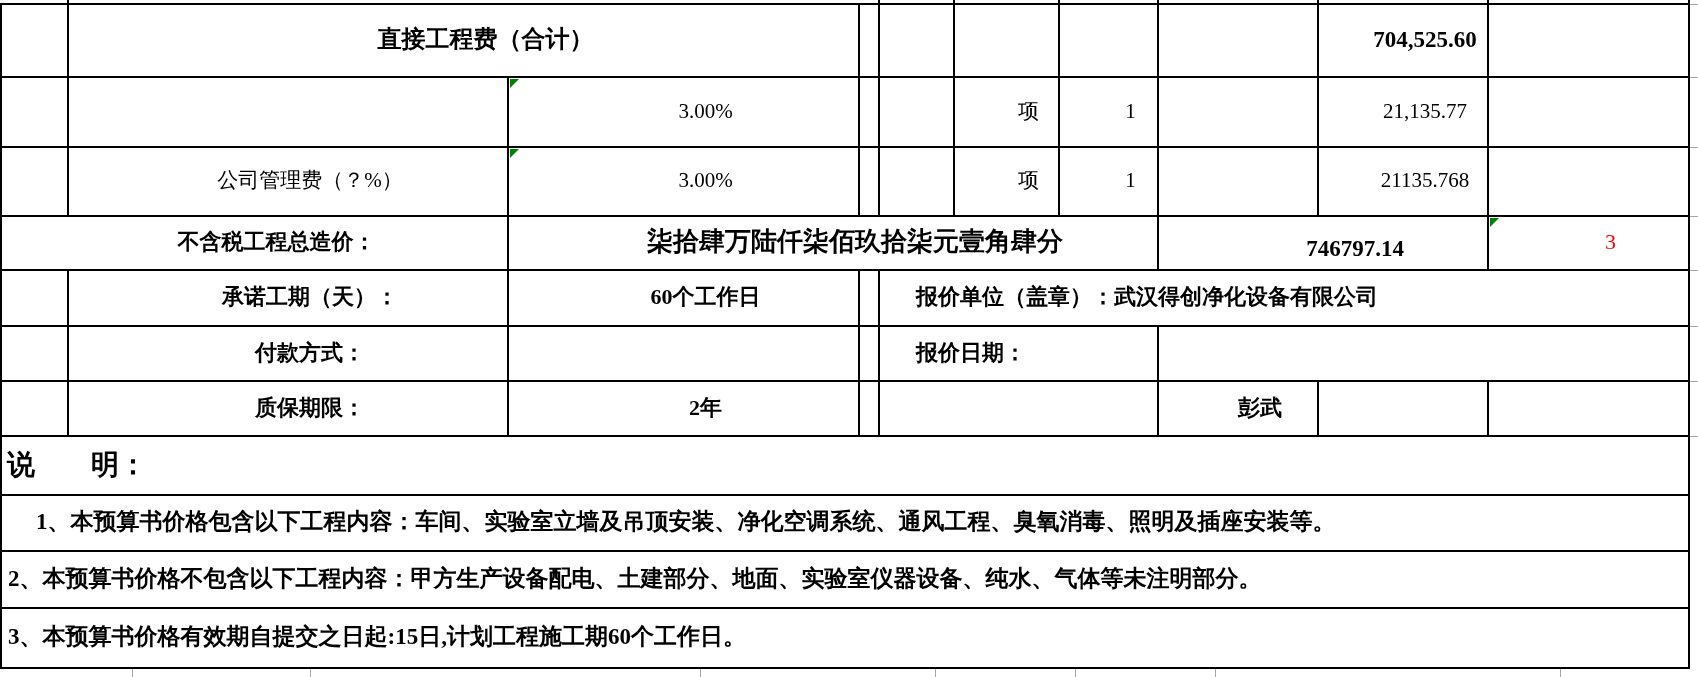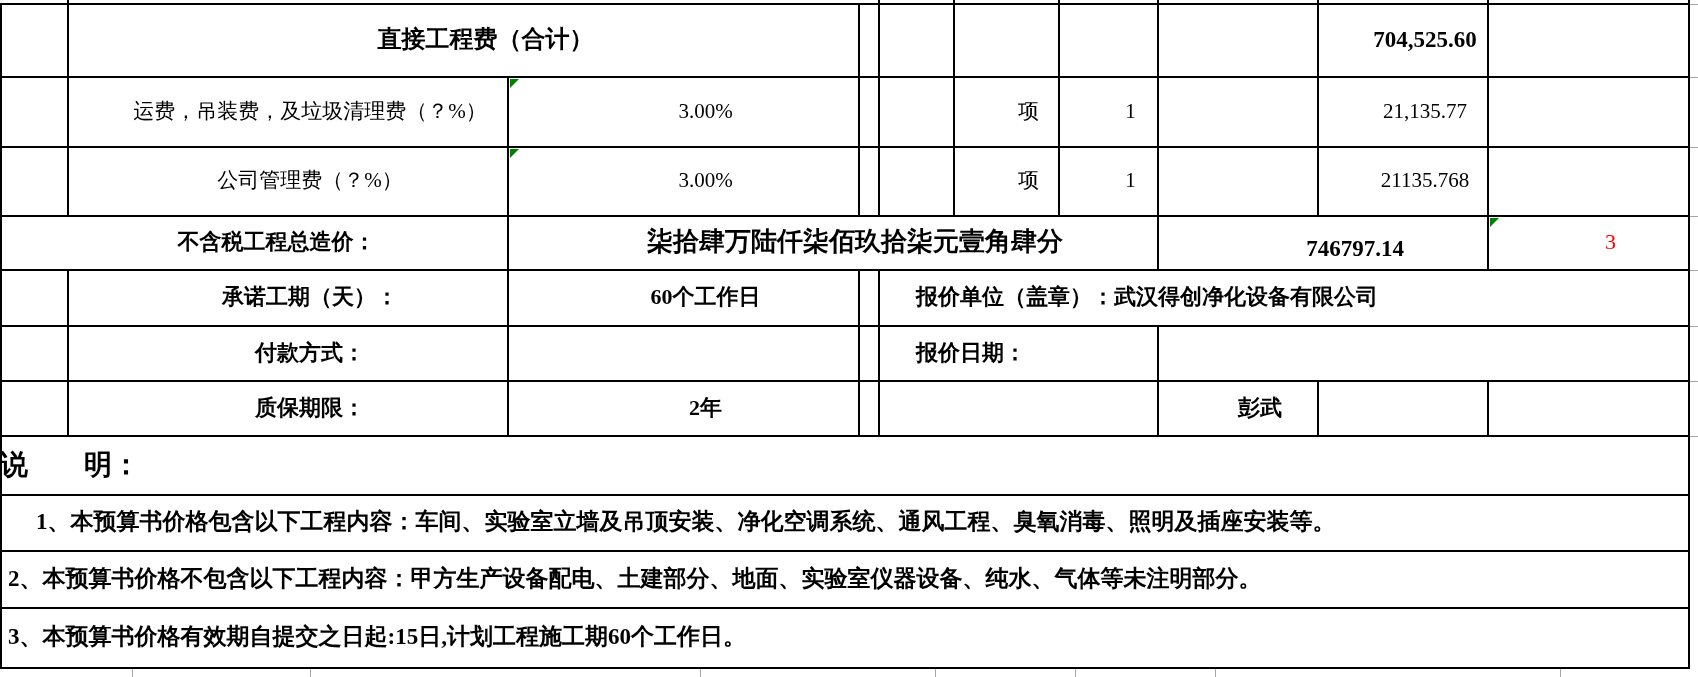--- a/index.html
+++ b/index.html
@@ -80,21 +80,20 @@
     <div class="gstub-h" style="left:1690px;top:436px;width:8px;"></div>
   </div>
 
   <div class="tri" style="left:510px;top:79px;"></div>
   <div class="tri" style="left:510px;top:149px;"></div>
   <div class="tri" style="left:1490px;top:218px;"></div>
 
   <div class="cell c b f24" style="left:67px;top:3px;width:791px;height:73px;line-height:73px;">直接工程费（合计）</div>
   <div class="cell c b f23" style="left:1317px;top:3px;width:170px;height:73px;line-height:73px;">704,525.60</div>
 
-  <div class="cell c f21" style="left:67px;top:76px;width:440px;height:70px;line-height:70px;">运费，吊装费，及垃圾清理费（？%）</div>
   <div class="cell c f21" style="left:507px;top:76px;width:351px;height:70px;line-height:70px;">3.00%</div>
   <div class="cell c f21" style="left:953px;top:76px;width:105px;height:70px;line-height:70px;">项</div>
   <div class="cell c f21" style="left:1058px;top:76px;width:99px;height:70px;line-height:70px;">1</div>
   <div class="cell c f21" style="left:1317px;top:76px;width:170px;height:80px;line-height:70px;">21,135.77</div>
 
   <div class="cell c f21" style="left:67px;top:146px;width:440px;height:69px;line-height:69px;">公司管理费（？%）</div>
   <div class="cell c f21" style="left:507px;top:146px;width:351px;height:69px;line-height:69px;">3.00%</div>
   <div class="cell c f21" style="left:953px;top:146px;width:105px;height:69px;line-height:69px;">项</div>
   <div class="cell c f21" style="left:1058px;top:146px;width:99px;height:69px;line-height:69px;">1</div>
   <div class="cell c f21" style="left:1317px;top:146px;width:170px;height:69px;line-height:69px;">21135.768</div>
@@ -108,18 +107,18 @@
   <div class="cell c b f22" style="left:507px;top:269px;width:351px;height:56px;line-height:56px;">60个工作日</div>
   <div class="cell l b f22" style="left:878px;top:269px;width:810px;height:40px;line-height:56px;padding-left:38px;">报价单位（盖章）：武汉得创净化设备有限公司</div>
 
   <div class="cell c b f22" style="left:67px;top:325px;width:440px;height:55px;line-height:55px;">付款方式：</div>
   <div class="cell l b f22" style="left:878px;top:325px;width:279px;height:55px;line-height:55px;padding-left:38px;">报价日期：</div>
 
   <div class="cell c b f22" style="left:67px;top:380px;width:440px;height:55px;line-height:55px;">质保期限：</div>
   <div class="cell c b f22" style="left:507px;top:380px;width:351px;height:55px;line-height:55px;">2年</div>
   <div class="cell c b f22" style="left:1157px;top:380px;width:160px;height:55px;line-height:55px;">彭武</div>
 
-  <div class="cell l b f28" style="left:0;top:435px;width:1690px;height:59px;line-height:59px;padding-left:0;">说　　明：</div>
+  <div class="cell l b f28" style="left:0;top:435px;width:1690px;height:59px;line-height:59px;padding-left:7px;">说　　明：</div>
   <div class="cell l b f23" style="left:0;top:494px;width:1690px;height:56px;line-height:56px;padding-left:20px;margin-left:16px;">1、本预算书价格包含以下工程内容：车间、实验室立墙及吊顶安装、净化空调系统、通风工程、臭氧消毒、照明及插座安装等。</div>
   <div class="cell l b f23" style="left:0;top:550px;width:1690px;height:57px;line-height:57px;padding-left:8px;">2、本预算书价格不包含以下工程内容：甲方生产设备配电、土建部分、地面、实验室仪器设备、纯水、气体等未注明部分。</div>
   <div class="cell l b f23" style="left:0;top:607px;width:1690px;height:60px;line-height:60px;padding-left:8px;">3、本预算书价格有效期自提交之日起:15日,计划工程施工期60个工作日。</div>
 
 </div>
 
 </body></html>

